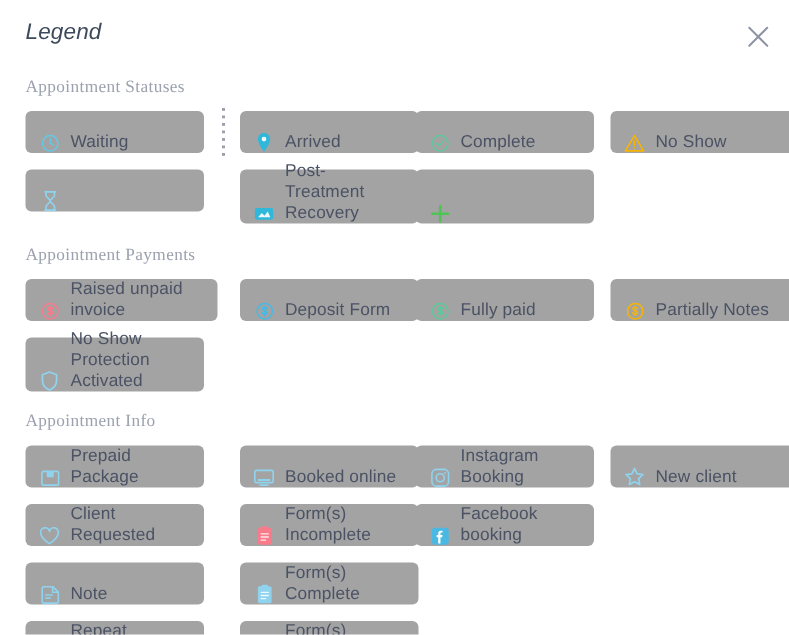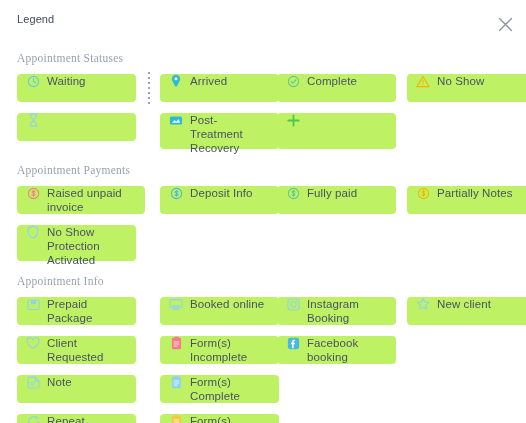--- a/index.html
+++ b/index.html
@@ -12,21 +12,21 @@
     color:#3c4257;
   }
   .panel{position:absolute;inset:0;overflow:hidden;}
 
   
   .header{
     position:absolute;left:0;top:0;width:526px;height:46px;
   }
   .title{
     position:absolute;left:17px;top:13px;
-    font-size:11px;font-weight:400;color:#3d4a5c;letter-spacing:.1px;
+    font-size:15px;font-weight:400;color:#3d4a5c;letter-spacing:.1px;font-style:italic;
   }
   .close-btn{
     position:absolute;right:9px;top:12px;width:24px;height:24px;
     display:flex;align-items:center;justify-content:center;
     cursor:pointer;
   }
   .close-btn svg{display:block;}
 
   
   .section-title{
@@ -39,23 +39,23 @@
 
   .grid{position:absolute;left:17px;}
   #sec0-grid{top:74px;}
   #sec1-grid{top:186px;}
   #sec2-grid{top:297px;}
 
   .row{position:relative;height:32px;margin-bottom:7px;}
   .chip{
     position:absolute;top:0;
     height:28px;
-    background:#bef264;
+    background:#a3a3a3;
     border-radius:4px;
-    display:flex;align-items:flex-start;
+    display:flex;align-items:flex-end;
     padding:0 10px 0 9px;
     box-sizing:border-box;
     cursor:default;
   }
   .chip.tall{height:36px;}
   .chip .ico{
     width:14px;height:14px;flex:0 0 14px;
     margin-right:7px;
     display:flex;align-items:center;justify-content:center;
   }
@@ -176,21 +176,21 @@
           <span class="lbl">Raised unpaid invoice</span>
         </div>
         <div class="chip c1">
           <span class="ico">
             <svg width="13" height="13" viewBox="0 0 16 16">
               <circle cx="8" cy="8" r="6.3" stroke="#49b9e4" fill="none" stroke-width="1.25" stroke-linecap="round" stroke-linejoin="round"></circle>
               <path d="M8 4.2v7.6" stroke="#49b9e4" stroke-width="1.05" stroke-linecap="round"></path>
               <path d="M9.8 6.1c0-.8-.8-1.3-1.8-1.3s-1.8.5-1.8 1.3.8 1.2 1.8 1.5 1.9.7 1.9 1.6-.9 1.4-1.9 1.4-1.9-.6-1.9-1.4" stroke="#49b9e4" fill="none" stroke-width="1.25" stroke-linecap="round" stroke-linejoin="round"></path>
             </svg>
           </span>
-          <span class="lbl">Deposit Info</span>
+          <span class="lbl">Deposit Form</span>
         </div>
         <div class="chip c2">
           <span class="ico">
             <svg width="13" height="13" viewBox="0 0 16 16">
               <circle cx="8" cy="8" r="6.3" stroke="#5ec89a" fill="none" stroke-width="1.25" stroke-linecap="round" stroke-linejoin="round"></circle>
               <path d="M8 4.2v7.6" stroke="#5ec89a" stroke-width="1.05" stroke-linecap="round"></path>
               <path d="M9.8 6.1c0-.8-.8-1.3-1.8-1.3s-1.8.5-1.8 1.3.8 1.2 1.8 1.5 1.9.7 1.9 1.6-.9 1.4-1.9 1.4-1.9-.6-1.9-1.4" stroke="#5ec89a" fill="none" stroke-width="1.25" stroke-linecap="round" stroke-linejoin="round"></path>
             </svg>
           </span>
           <span class="lbl">Fully paid</span>

